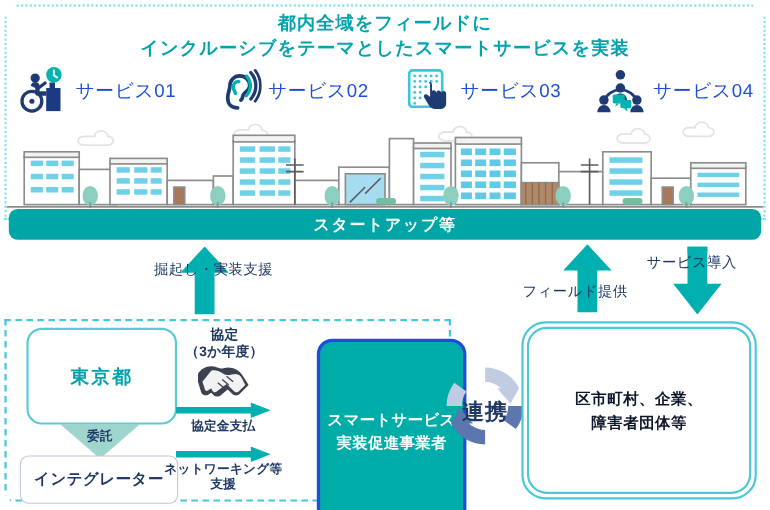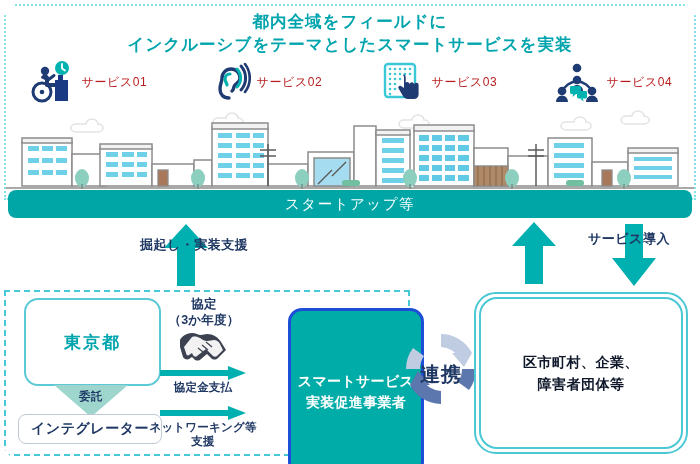--- a/index.html
+++ b/index.html
@@ -40,45 +40,45 @@
     position:absolute;left:0;top:56px;width:700px;height:52px;
     display:flex;
   }
   .svc{
     flex:1 1 0;
     display:flex;align-items:center;justify-content:center;
     gap:6px;
   }
   .svc-ico{width:48px;height:48px;flex:0 0 48px;display:block;}
   .svc-label{
-    font-size:12px;color:#b91c1c;letter-spacing:.6px;white-space:nowrap;
+    font-size:17px;color:#1d4ed8;letter-spacing:.6px;white-space:nowrap;
   }
 
   
   #city{
     position:absolute;left:6px;top:108px;width:688px;height:86px;
   }
   #city svg{display:block;width:100%;height:100%;}
 
   
   #startup-bar{
     position:absolute;left:8px;top:190px;width:684px;height:28px;
     background:#00A6A6;
     border-radius:8px;
     display:flex;align-items:center;justify-content:center;
-    color:#fff;font-weight:normal;font-size:14.5px;letter-spacing:1.5px;
+    color:#fff;font-weight:bold;font-size:14.5px;letter-spacing:1.5px;
   }
 
   
   .v-arrow{position:absolute;}
   .v-arrow svg{display:block;}
 
   .flow-label{
     position:absolute;
-    font-weight:bold;
+    font-weight:normal;
     color:#1F3864;
     font-size:13px;
     letter-spacing:.5px;
     white-space:nowrap;
   }
 
   
   #dashed-group{
     position:absolute;left:4px;top:290px;width:406px;height:166px;
     border:2px dashed #46C8D8;
@@ -94,21 +94,21 @@
     text-align:center;
   }
 
   #tokyo-box{
     left:24px;top:298px;width:137px;height:88px;
     border:2px solid #5BC9D6;
     border-radius:14px;
     color:#00A4AC;font-weight:bold;font-size:17px;letter-spacing:2px;
   }
   #integrator-box{
-    left:18px;top:414px;width:144px;height:30px;
+    left:18px;top:414px;width:144px;height:44px;
     border:1.5px solid #BFC8D4;
     border-radius:8px;
     color:#1F3864;font-weight:bold;font-size:14px;letter-spacing:.5px;
   }
 
   #itaku-arrow{position:absolute;left:54px;top:385px;width:74px;height:32px;}
   #itaku-label{
     position:absolute;left:54px;top:389px;width:74px;
     text-align:center;font-size:11.5px;font-weight:bold;color:#1F3864;
     letter-spacing:.5px;
@@ -422,20 +422,21 @@
       <path d="M22 0 44 24H31v38H13V24H0z" fill="#00AFAF"></path>
     </svg>
   </div>
   <div class="flow-label" style="left:140px;top:236px;">掘起し・実装支援</div>
 
   <div class="v-arrow" style="left:512px;top:222px;">
     <svg width="44" height="62" viewBox="0 0 44 62">
       <path d="M22 0 44 24H31v38H13V24H0z" fill="#00AFAF"></path>
     </svg>
   </div>
+  <div class="flow-label" style="left:475px;top:256px;">フィールド提供</div>
 
   <div class="v-arrow" style="left:610px;top:224px;">
     <svg width="48" height="62" viewBox="0 0 48 62">
       <path d="M24 62 2 34h13V0h18v34h13z" fill="#00AFAF"></path>
       <rect x="15" y="0" width="18" height="6" fill="#00AFAF"></rect>
     </svg>
   </div>
   <div class="flow-label" style="left:588px;top:230px;">サービス導入</div>
 
   <div id="dashed-group"></div>

